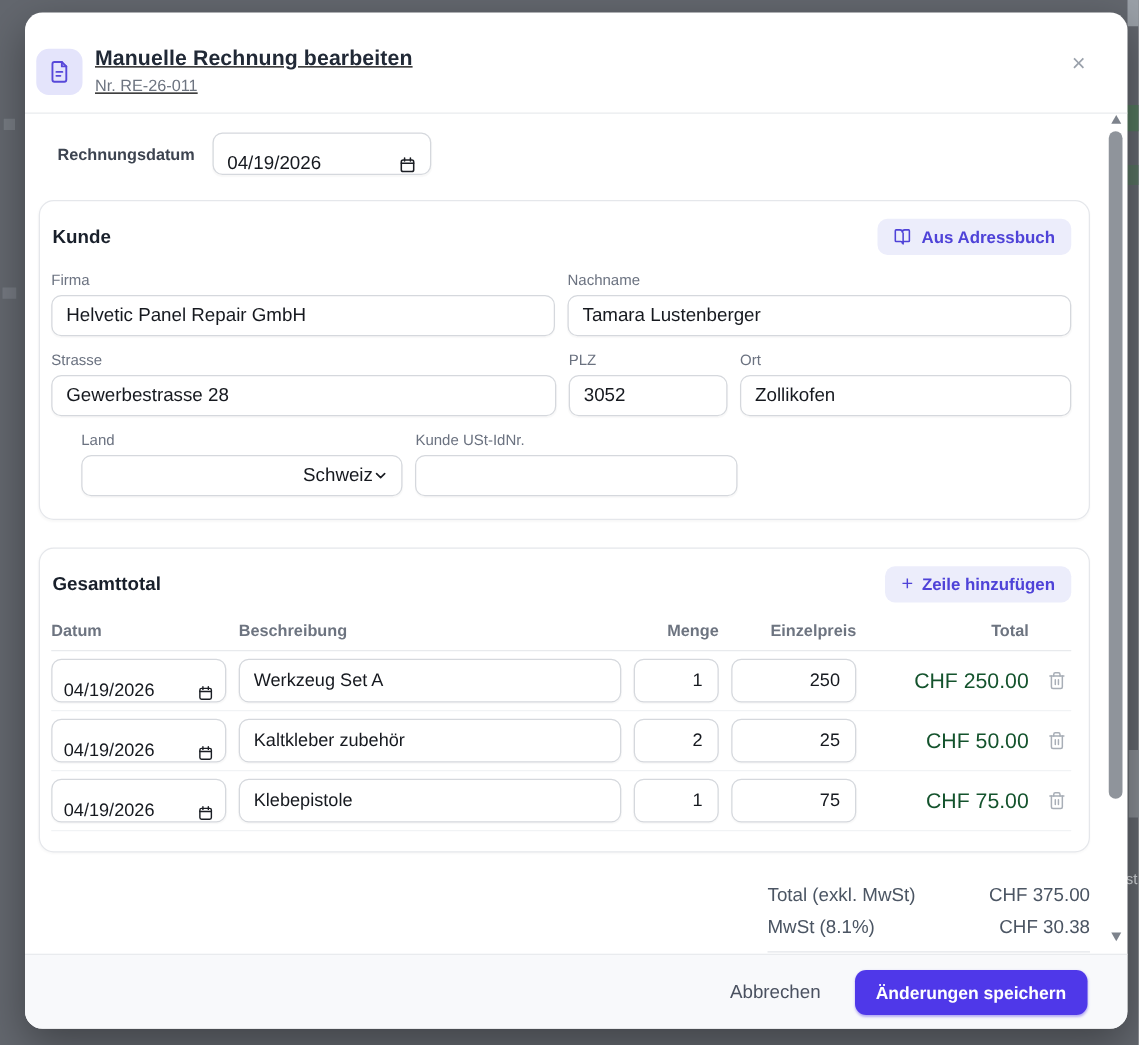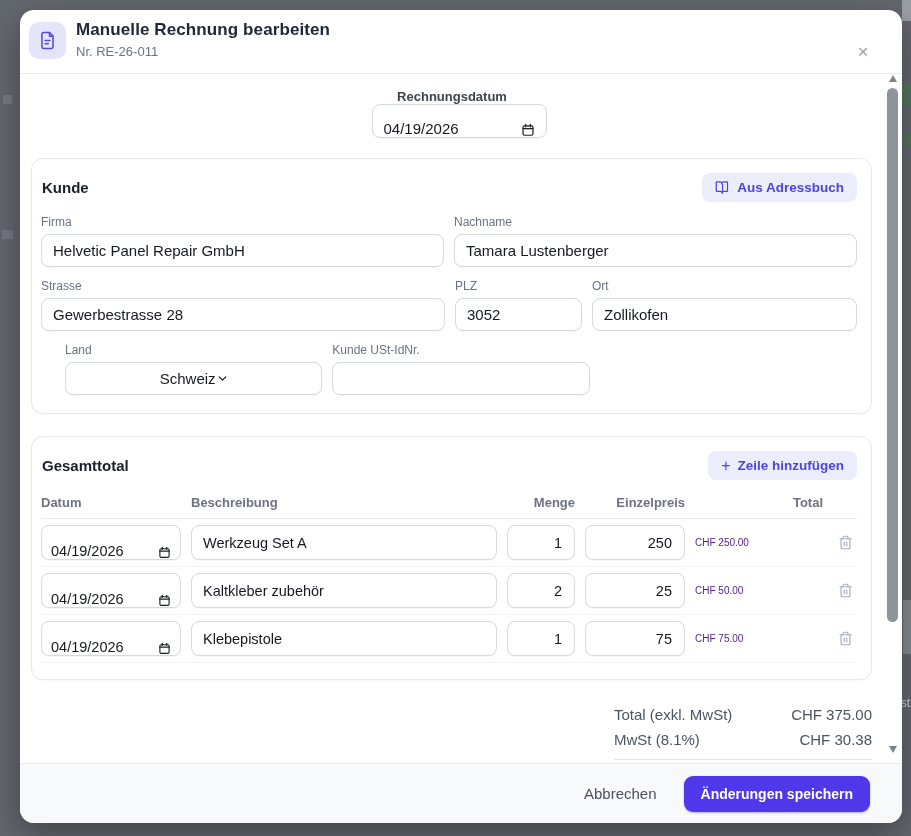--- a/index.html
+++ b/index.html
@@ -22,21 +22,21 @@
   
   .modal {
     position:absolute; left:20px; top:10px; width:882px; height:813px;
     background:#ffffff; border-radius:14px; overflow:hidden;
     box-shadow:0 12px 34px rgba(0,0,0,.35);
     display:flex; flex-direction:column;
   }
   
   .modal-header {
     flex:0 0 auto; display:flex; align-items:flex-start;
-    padding:10px 26px 14px 9px; border-bottom:1px solid #e9ebee; position:relative;
+    padding:27px 26px 14px 9px; border-bottom:1px solid #e9ebee; position:relative;text-decoration:underline;
   }
   .doc-icon-wrap {
     width:37px; height:37px; border-radius:10px; background:#e4e4fb;
     display:flex; align-items:center; justify-content:center; margin-right:10px; margin-top:2px;
   }
   .titles .dlg-title { font-size:17px; font-weight:700; color:#212936; letter-spacing:.1px; }
   .titles .dlg-sub   { font-size:13px; color:#6d7480; margin-top:4px; }
   .close-btn {
     position:absolute; right:28px; top:30px; width:22px; height:22px;
     display:flex; align-items:center; justify-content:center;
@@ -47,21 +47,21 @@
   
   .scrollbar { position:absolute; top:1px; bottom:10px; right:3px; width:13px; }
   .sb-arrow { position:absolute; left:50%; transform:translateX(-50%); width:0; height:0; cursor:pointer;
               border-left:4.5px solid transparent; border-right:4.5px solid transparent; }
   .sb-up    { top:0; border-bottom:7px solid #7d838c; }
   .sb-down  { bottom:0; border-top:7px solid #7d838c; }
   .sb-thumb { position:absolute; top:13px; left:1px; width:11px; height:534px;
               background:#8f949b; border-radius:6px; cursor:grab; }
 
   
-  .date-row { display:flex; align-items:center; margin:3px 0 20px 18px;flex-direction:column; }
+  .date-row { display:flex; align-items:center; margin:3px 0 20px 18px; }
   .date-row > label { font-size:13px; font-weight:700; color:#3d4450; margin-right:14px; }
   .date-box {
     width:175px; height:34px; border:1px solid #d5d8dd; border-radius:8px; background:#fff;
     display:flex; align-items:flex-end; justify-content:space-between; padding:0 11px;
     font-size:15px; color:#16191f; cursor:text; box-shadow:0 1px 1px rgba(16,24,40,.03);
   }
   .date-box.sm { width:140px; height:35px; padding:0 9px; font-size:14.5px; }
 
   
   .card {
@@ -84,36 +84,36 @@
   .f-row.mixed { grid-template-columns:1fr 127px 265px; }
   .f-row.three { grid-template-columns:1fr 1fr 1fr; margin-bottom:2px;margin-left:24px; }
   .field label { display:block; font-size:12px; color:#6b7280; margin-bottom:5px; }
   .text-input {
     width:100%; height:33px; border:1px solid #d5d8dd; border-radius:8px; background:#fff;
     padding:0 11px; font-size:15px; color:#16191f; font-family:inherit; outline:none;
     box-shadow:0 1px 1px rgba(16,24,40,.03);
   }
   .select-box {
     width:100%; height:33px; border:1px solid #d5d8dd; border-radius:8px; background:#fff;
-    display:flex; align-items:center; justify-content:center; padding:0 10px 0 11px;
+    display:flex; align-items:center; justify-content:flex-end; padding:0 10px 0 11px;
     font-size:15px; color:#16191f; cursor:pointer; box-shadow:0 1px 1px rgba(16,24,40,.03);
   }
 
   
   .pos-grid { display:grid; grid-template-columns:140px 1fr 68px 100px 128px 24px;
               column-gap:10px; align-items:center; }
   .pos-head { padding:2px 0 8px 0; border-bottom:1px solid #e8eaed; }
   .pos-head span { font-size:13px; font-weight:600; color:#6d7480; }
   .al-r { text-align:right; }
   .pos-row { padding:6px 0; border-bottom:1px solid #f1f3f5; }
   .cell-input { height:35px; border:1px solid #d5d8dd; border-radius:8px; background:#fff;
                 padding:0 11px; font-size:14.5px; color:#16191f; font-family:inherit; width:100%;
                 outline:none; box-shadow:0 1px 1px rgba(16,24,40,.03); }
   .num { text-align:right; padding-right:12px; }
-  .row-total { font-size:10px; color:#4c1d95; }
+  .row-total { font-size:17px; color:#14532d; text-align:right; }
   .trash-btn { background:none; border:none; cursor:pointer; display:flex; align-items:center; justify-content:center; padding:2px; }
 
   
   .totals { width:258px; margin:17px 0 0 auto; }
   .t-row { display:flex; justify-content:space-between; padding:4px 0; font-size:15px; color:#4b5563; }
   .t-div { border-top:1px solid #e3e6ea; margin:7px 0 3px 0; }
   .t-grand { font-weight:700; color:#10141b; font-size:15.5px; padding:5px 0; }
 
   
   .modal-footer {

